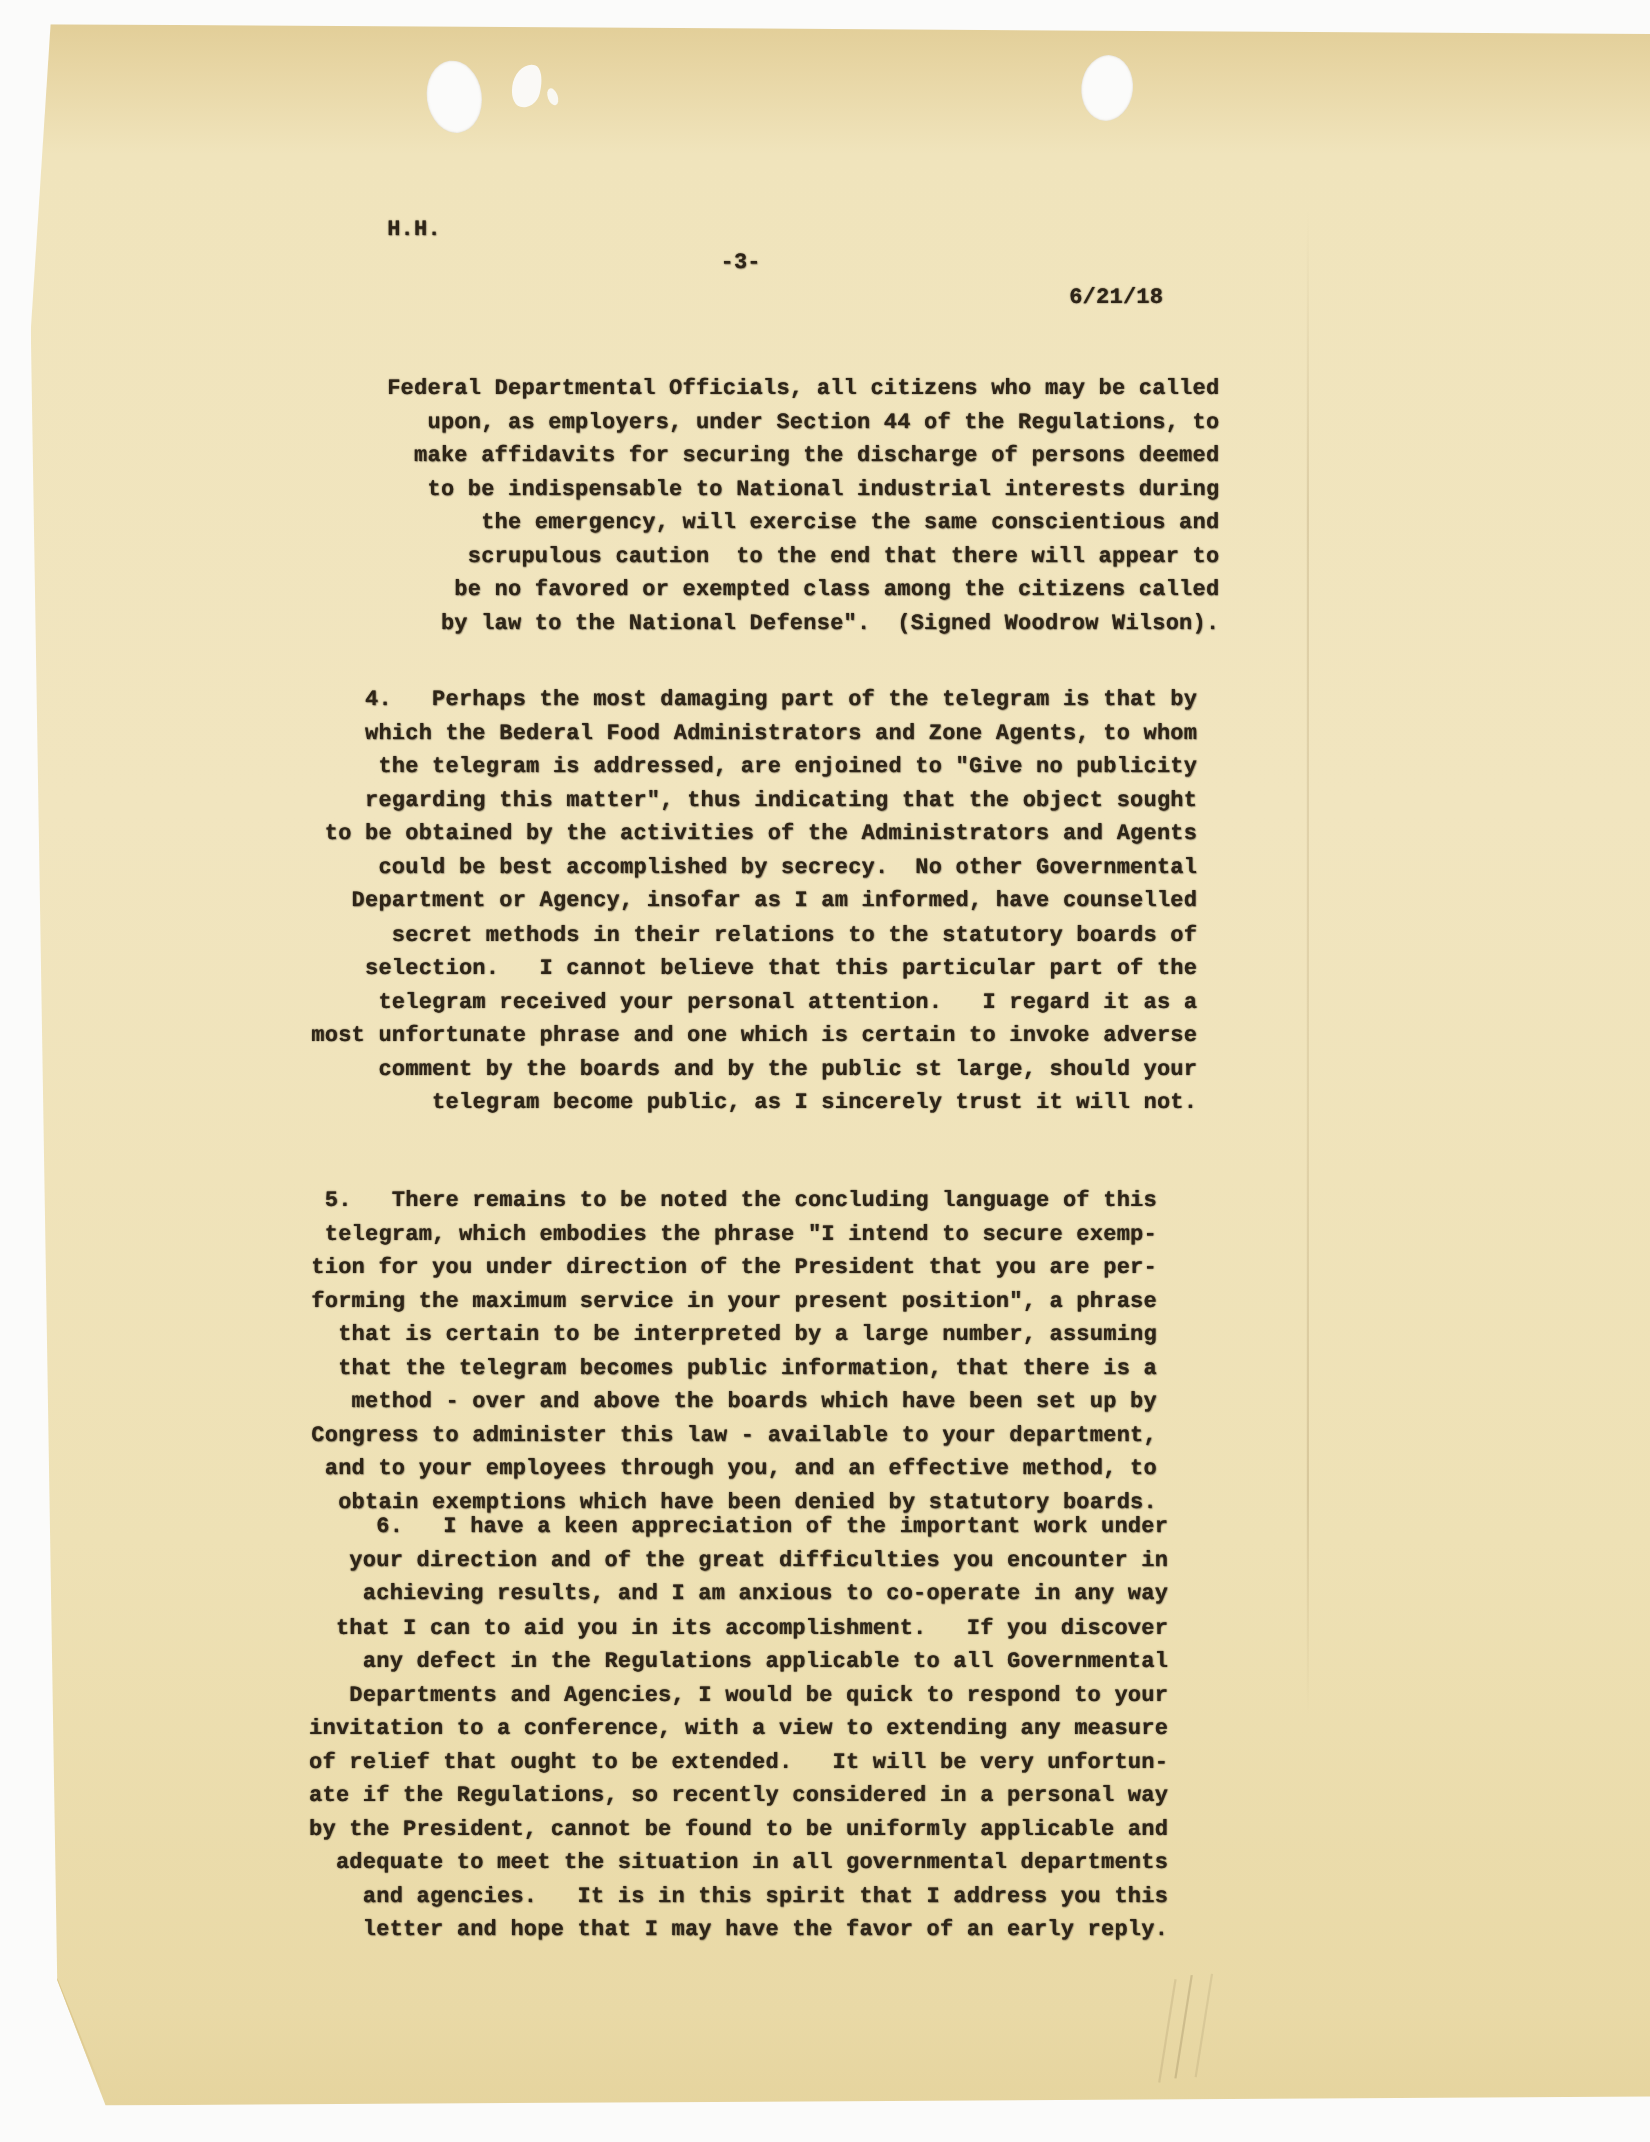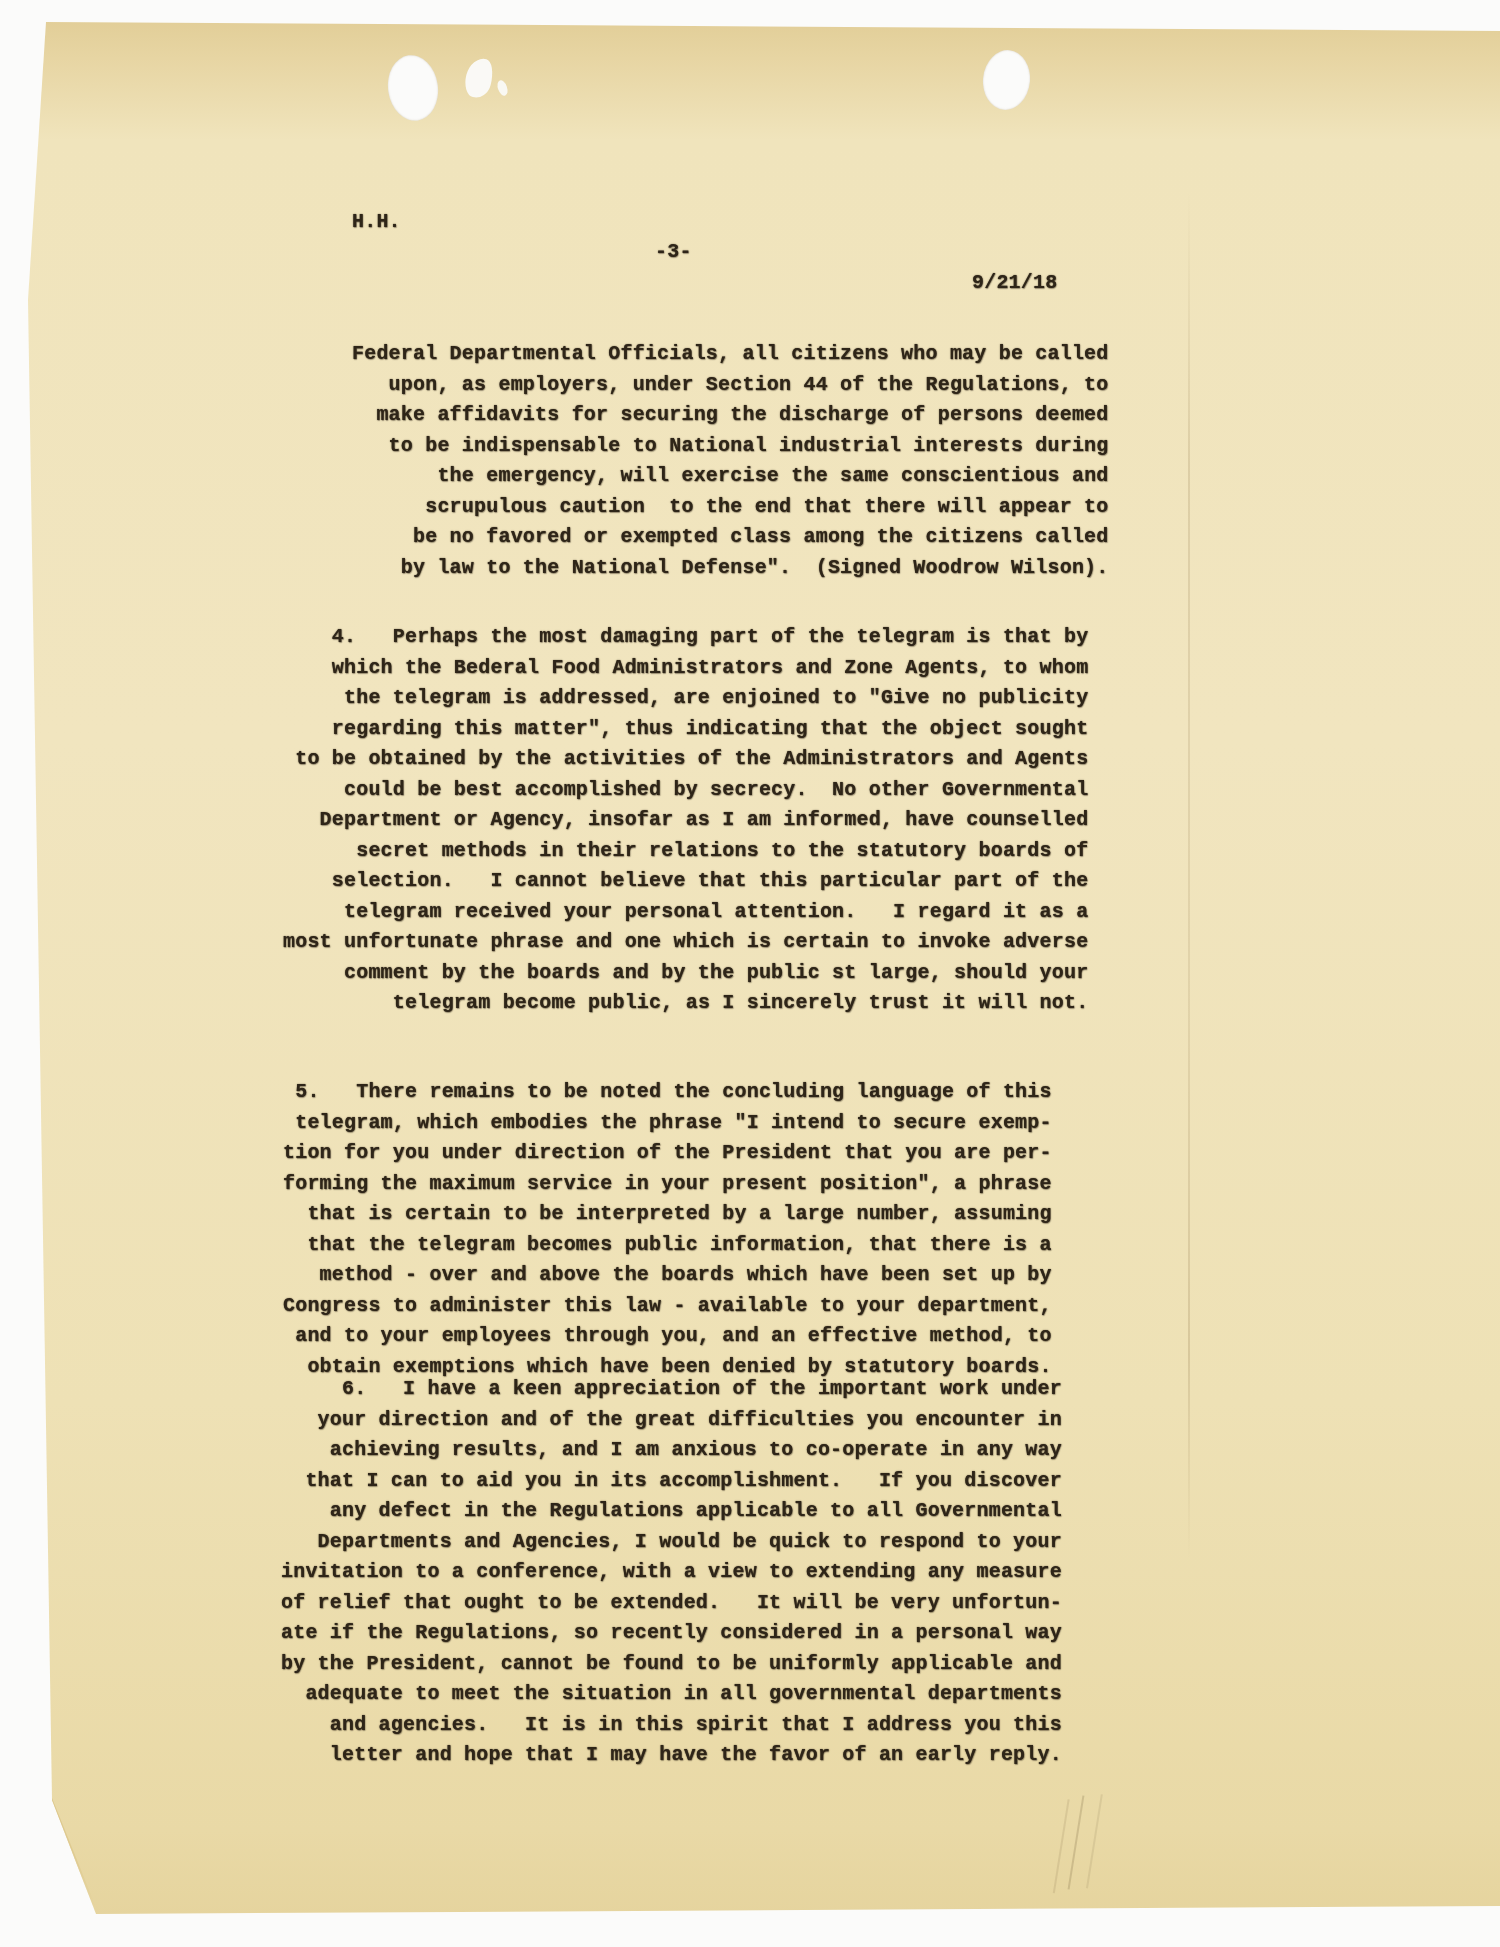--- a/index.html
+++ b/index.html
@@ -72,21 +72,21 @@
     position: absolute;
     font-family: "Liberation Mono", "DejaVu Sans Mono", monospace;
     font-size: 20px;
     font-weight: bold;
     line-height: 30.5px;
     letter-spacing: 0.2px;
     color: var(--ink, #2e2518);
     white-space: pre;
     text-shadow: 0 0 1.3px rgba(48,38,24,0.85), 0.6px 0.6px 1px rgba(48,38,24,0.35);
   }
-  .header-row { top: 176px; left: 0; width: 1332px; height: 32px; }
+  .header-row { top: 164px; left: 0; width: 1332px; height: 32px; }
   .header-row span { position: absolute; }
   .hdr-initials { left: 352px; }
   .hdr-pagenum  { left: 655px; }
   .hdr-date     { left: 972px; }
   .quote-block  { left: 352px; top: 339px; }
   .para-4       { left: 283px; top: 622px; }
   .para-5       { left: 283px; top: 1077px; }
   .para-6       { left: 281px; top: 1374px; }
   .line { white-space: pre; text-align: right; }
 </style>
@@ -100,21 +100,21 @@
 </div>
 
 <div class="hole hole-left"></div>
 <div class="hole hole-right"></div>
 <div class="tear-a"></div>
 <div class="tear-b"></div>
 
 <div class="typewriter header-row">
   <span class="hdr-initials">H.H.</span>
   <span class="hdr-pagenum">-3-</span>
-  <span class="hdr-date">9/21/18</span>
+  <span class="hdr-date">6/21/18</span>
 </div>
 
 <div class="typewriter quote-block"><div class="line">Federal Departmental Officials, all citizens who may be called</div><div class="line">upon, as employers, under Section 44 of the Regulations, to</div><div class="line">make affidavits for securing the discharge of persons deemed</div><div class="line">to be indispensable to National industrial interests during</div><div class="line">the emergency, will exercise the same conscientious and</div><div class="line">scrupulous caution  to the end that there will appear to</div><div class="line">be no favored or exempted class among the citizens called</div><div class="line">by law to the National Defense".  (Signed Woodrow Wilson).</div></div>
 
 <div class="typewriter para-4"><div class="line">4.   Perhaps the most damaging part of the telegram is that by</div><div class="line">which the Bederal Food Administrators and Zone Agents, to whom</div><div class="line">the telegram is addressed, are enjoined to "Give no publicity</div><div class="line">regarding this matter", thus indicating that the object sought</div><div class="line">to be obtained by the activities of the Administrators and Agents</div><div class="line">could be best accomplished by secrecy.  No other Governmental</div><div class="line">Department or Agency, insofar as I am informed, have counselled</div><div class="line">secret methods in their relations to the statutory boards of</div><div class="line">selection.   I cannot believe that this particular part of the</div><div class="line">telegram received your personal attention.   I regard it as a</div><div class="line">most unfortunate phrase and one which is certain to invoke adverse</div><div class="line">comment by the boards and by the public st large, should your</div><div class="line">telegram become public, as I sincerely trust it will not.</div></div>
 
 <div class="typewriter para-5"><div class="line">5.   There remains to be noted the concluding language of this</div><div class="line">telegram, which embodies the phrase "I intend to secure exemp-</div><div class="line">tion for you under direction of the President that you are per-</div><div class="line">forming the maximum service in your present position", a phrase</div><div class="line">that is certain to be interpreted by a large number, assuming</div><div class="line">that the telegram becomes public information, that there is a</div><div class="line">method - over and above the boards which have been set up by</div><div class="line">Congress to administer this law - available to your department,</div><div class="line">and to your employees through you, and an effective method, to</div><div class="line">obtain exemptions which have been denied by statutory boards.</div></div>
 
 <div class="typewriter para-6"><div class="line">6.   I have a keen appreciation of the important work under</div><div class="line">your direction and of the great difficulties you encounter in</div><div class="line">achieving results, and I am anxious to co-operate in any way</div><div class="line">that I can to aid you in its accomplishment.   If you discover</div><div class="line">any defect in the Regulations applicable to all Governmental</div><div class="line">Departments and Agencies, I would be quick to respond to your</div><div class="line">invitation to a conference, with a view to extending any measure</div><div class="line">of relief that ought to be extended.   It will be very unfortun-</div><div class="line">ate if the Regulations, so recently considered in a personal way</div><div class="line">by the President, cannot be found to be uniformly applicable and</div><div class="line">adequate to meet the situation in all governmental departments</div><div class="line">and agencies.   It is in this spirit that I address you this</div><div class="line">letter and hope that I may have the favor of an early reply.</div></div>
 

